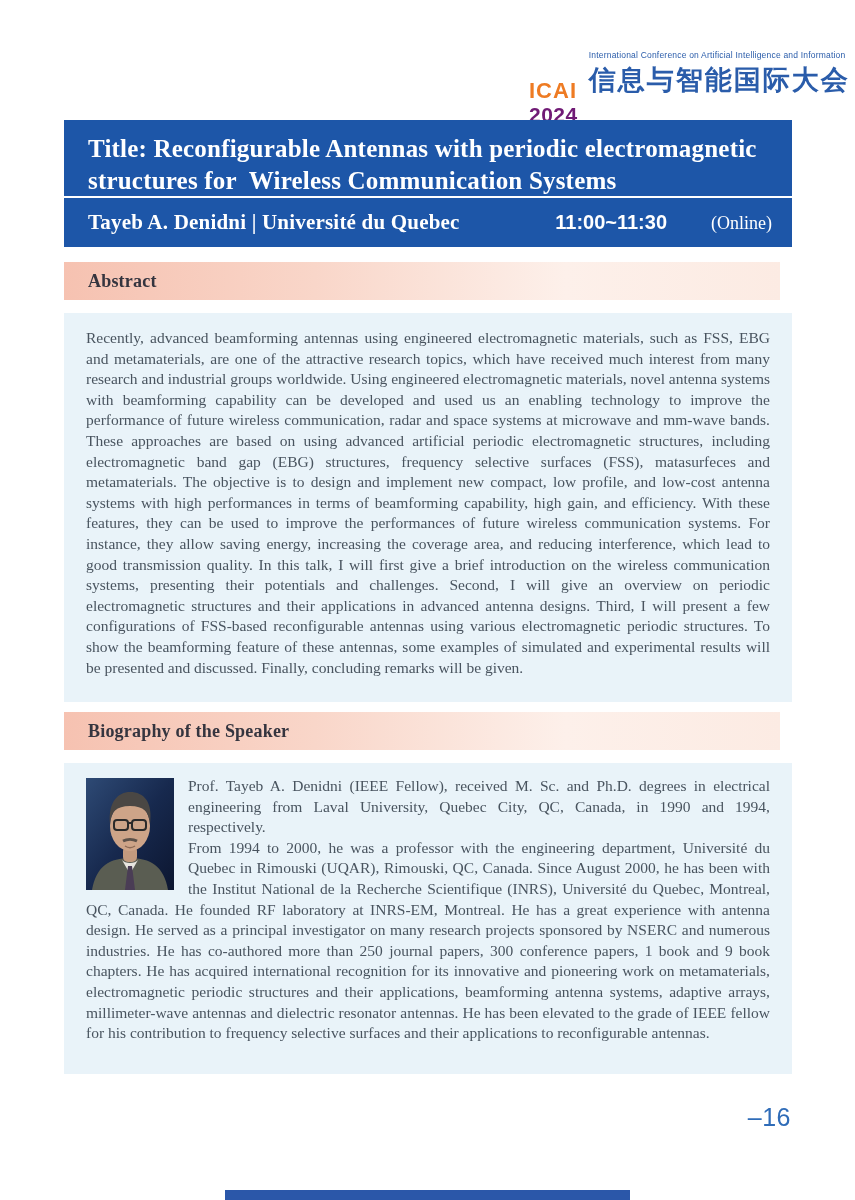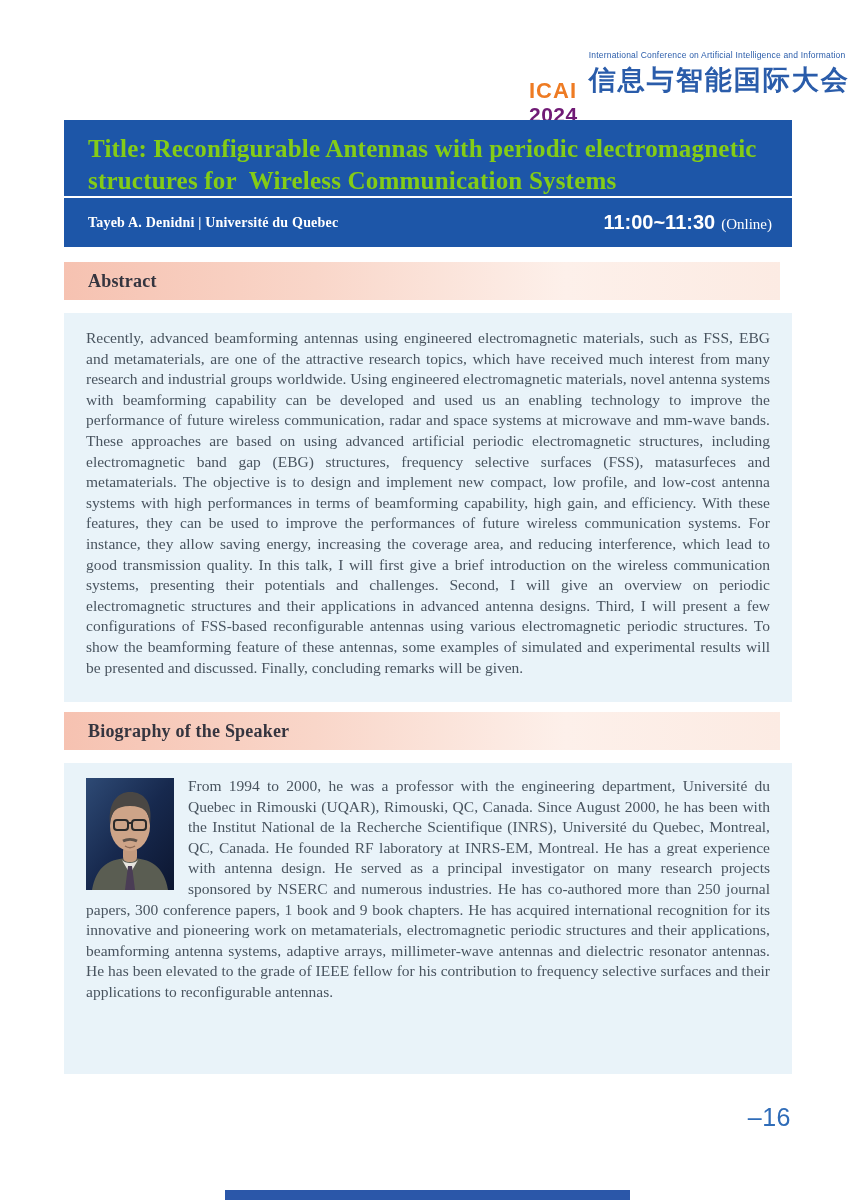--- a/index.html
+++ b/index.html
@@ -11,33 +11,33 @@
   .logo{position:absolute;left:529px;top:50px;display:flex;align-items:flex-start;gap:11px;}
   .logo-mark{display:flex;flex-direction:column;line-height:1;margin-top:3px;}
   .logo-acronym{font-family:"Liberation Sans",sans-serif;font-weight:bold;font-size:22px;color:#ee7b23;letter-spacing:1px;margin-top:27px;}
   .logo-year{font-family:"Liberation Sans",sans-serif;font-weight:bold;font-size:21px;color:#701a75;letter-spacing:.5px;margin-top:2px;}
   .logo-text{display:flex;flex-direction:column;}
   .logo-tagline{font-family:"Liberation Sans",sans-serif;font-size:8.5px;color:#2a5caa;white-space:nowrap;letter-spacing:.2px;}
   .logo-zh{font-family:Liberation Mono, monospace;font-weight:bold;font-size:27px;color:#2a5caa;letter-spacing:2px;white-space:nowrap;margin-top:2px;}
   
   .session-card{position:absolute;left:64px;top:120px;width:728px;height:127px;background:#1d56a8;}
   .session-title{
-    padding:13px 26px 0 24px;color:#84cc16;font-weight:bold;font-size:25px;line-height:32px;
+    padding:13px 26px 0 24px;color:#ffffff;font-weight:bold;font-size:25px;line-height:32px;
     white-space:pre-wrap;letter-spacing:.2px;
   }
   .session-divider{position:absolute;left:0;top:76px;width:100%;height:2px;background:#ffffff;}
   .session-meta{
     position:absolute;left:0;top:78px;width:100%;height:49px;
     display:flex;align-items:center;justify-content:space-between;box-sizing:border-box;
     padding:0 20px 0 24px;color:#ffffff;
   }
-  .session-speaker{font-weight:bold;font-size:14px;letter-spacing:.2px;}
+  .session-speaker{font-weight:bold;font-size:21px;letter-spacing:.2px;}
   .session-time-wrap{display:flex;align-items:baseline;gap:6px;}
   .session-time{font-family:"Liberation Sans",sans-serif;font-weight:bold;font-size:20px;}
-  .session-mode{font-size:15px;}
+  .session-mode{font-size:18px;margin-left:38px;}
   
   .band{
     position:absolute;left:64px;width:716px;height:38px;
     background:linear-gradient(90deg,#f6c2b1 0%,#f9d6c9 35%,#fdf0ea 70%,#fcebe3 100%);
     display:flex;align-items:center;
   }
   .band-heading{font-weight:bold;font-size:18px;color:#35353f;padding-left:24px;letter-spacing:.2px;}
   .band-abstract{top:262px;}
   .band-bio{top:712px;}
   
@@ -117,17 +117,18 @@
 
     <path d="M24 46 C22 24 32 14 44 14 C58 14 67 24 64 46 C63 34 58 28 44 28 C30 28 25 34 24 46 Z" fill="#4a4744"></path>
 
     <rect x="28" y="42" width="14" height="10" rx="3" fill="none" stroke="#2a2a2a" stroke-width="2"></rect>
     <rect x="46" y="42" width="14" height="10" rx="3" fill="none" stroke="#2a2a2a" stroke-width="2"></rect>
     <line x1="42" y1="45" x2="46" y2="45" stroke="#2a2a2a" stroke-width="2"></line>
 
     <path d="M37 63 C41 61 47 61 51 63" stroke="#5c5149" stroke-width="3" fill="none"></path>
     <path d="M39 68 C42 70 46 70 49 68" stroke="#8c6a55" stroke-width="1.5" fill="none"></path>
   </svg>
+  <p>Prof. Tayeb A. Denidni (IEEE Fellow), received M. Sc. and Ph.D. degrees in electrical engineering from Laval University, Quebec City, QC, Canada, in 1990 and 1994, respectively.</p>
   <p>From 1994 to 2000, he was a professor with the engineering department, Université du Quebec in Rimouski (UQAR), Rimouski, QC, Canada. Since August 2000, he has been with the Institut National de la Recherche Scientifique (INRS), Université du Quebec, Montreal, QC, Canada. He founded RF laboratory at INRS-EM, Montreal. He has a great experience with antenna design. He served as a principal investigator on many research projects sponsored by NSERC and numerous industries. He has co-authored more than 250 journal papers, 300 conference papers, 1 book and 9 book chapters. He has acquired international recognition for its innovative and pioneering work on metamaterials, electromagnetic periodic structures and their applications, beamforming antenna systems, adaptive arrays, millimeter-wave antennas and dielectric resonator antennas. He has been elevated to the grade of IEEE fellow for his contribution to frequency selective surfaces and their applications to reconfigurable antennas.</p>
 </div>
 
 <div class="page-number">–16</div>
 <div class="footer-bar"></div>
 
 </body></html>

